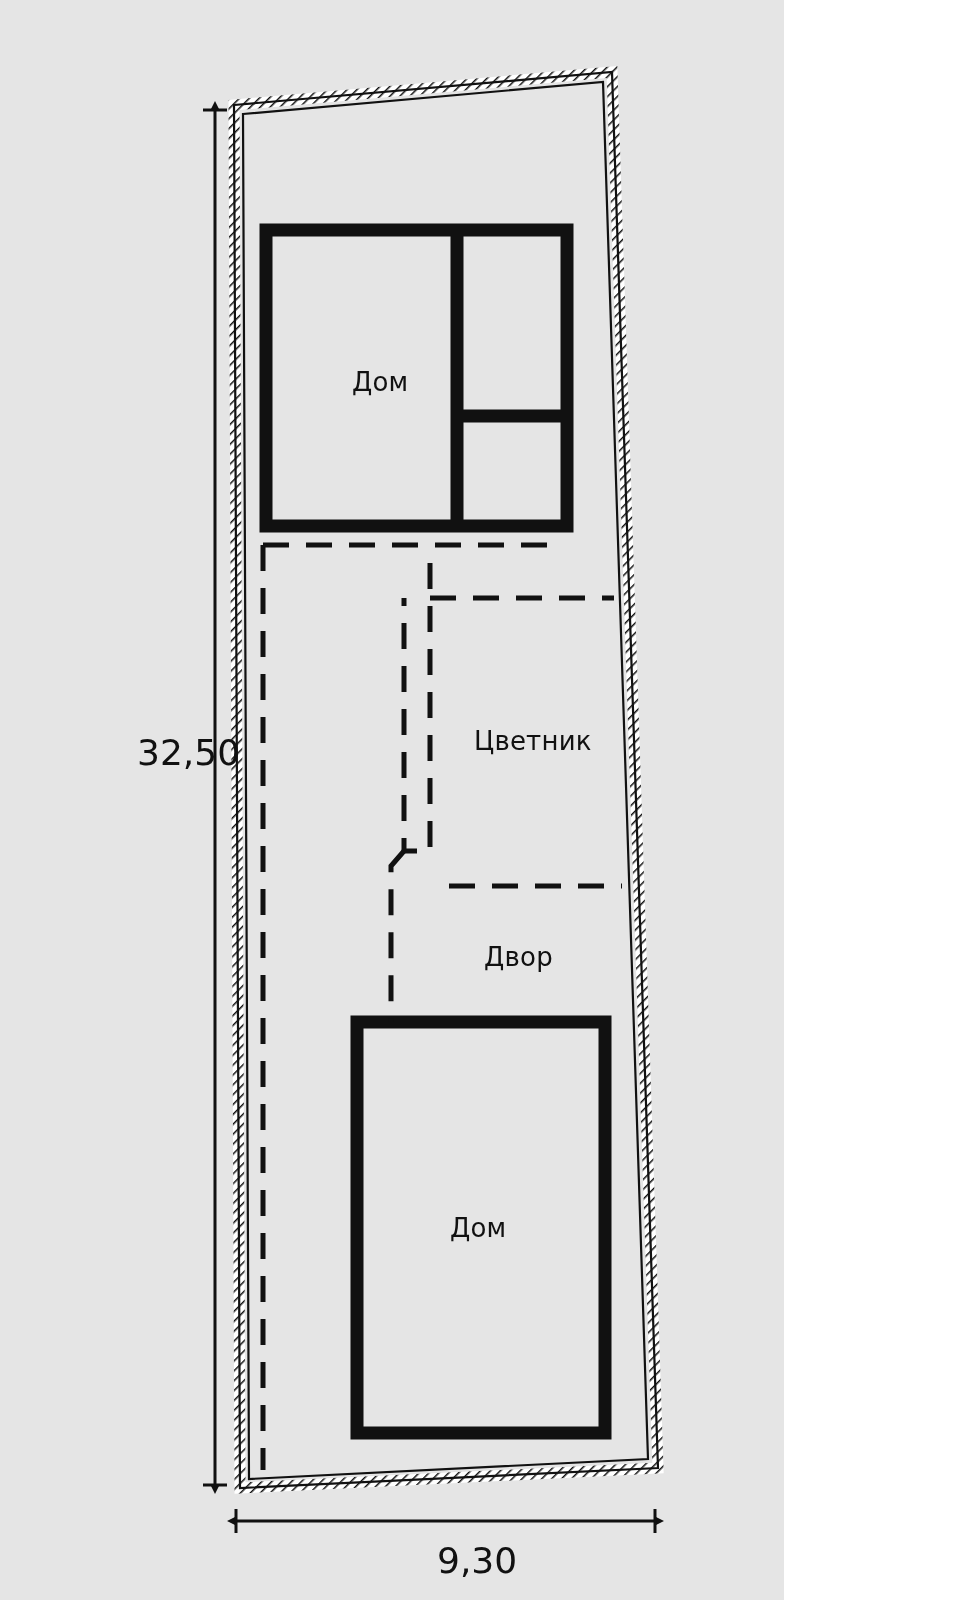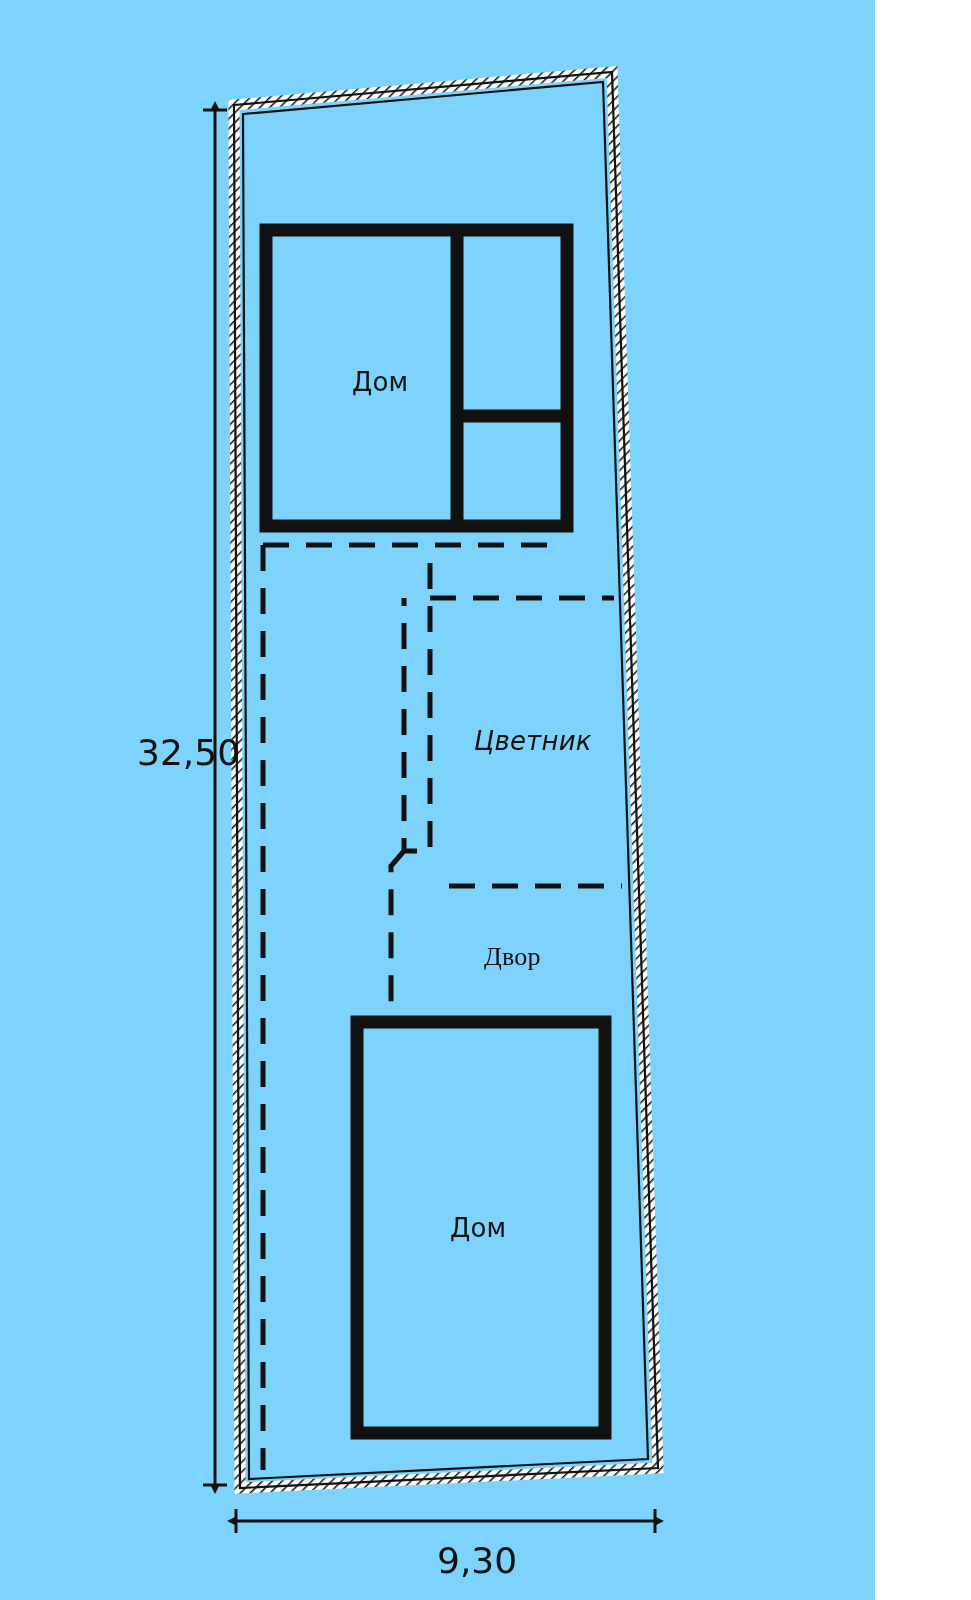--- a/index.html
+++ b/index.html
@@ -5,23 +5,23 @@
   html, body {
     margin: 0;
     padding: 0;
     background: #ffffff;
   }
   body {
     font-family: "DejaVu Sans", sans-serif;
   }
   #plan {
     position: relative;
-    width: 875px;
+    width: 784px;
     height: 1600px;
-    background: #7dd3fc;
+    background: #e5e5e5;
     overflow: hidden;
   }
   #plan svg {
     position: absolute;
     top: 0;
     left: 0;
   }
   .plan-label {
     position: absolute;
     font-family: "DejaVu Sans", sans-serif;
@@ -97,23 +97,23 @@
 
     <g>
       <line x1="236" y1="1521" x2="655" y2="1521" stroke="#111111" stroke-width="3" marker-start="url(#arrow-start)" marker-end="url(#arrow-end)"></line>
       <line x1="236" y1="1509" x2="236" y2="1533" stroke="#111111" stroke-width="3"></line>
       <line x1="655" y1="1509" x2="655" y2="1533" stroke="#111111" stroke-width="3"></line>
     </g>
   </svg>
 
   <div class="plan-label" style="left:352px; top:367px;">Дом</div>
 
-  <div class="plan-label" style="left:474px; top:726px;font-style:italic;">Цветник</div>
+  <div class="plan-label" style="left:474px; top:726px;">Цветник</div>
 
-  <div class="plan-label" style="left:484px; top:942px;font-family:Liberation Serif, serif;">Двор</div>
+  <div class="plan-label" style="left:484px; top:942px;">Двор</div>
 
   <div class="plan-label" style="left:450px; top:1213px;">Дом</div>
 
   <div class="dim-label" style="left:137px; top:732px;">32,50</div>
 
   <div class="dim-label" style="left:437px; top:1540px;">9,30</div>
 
 </div>
 
 </body></html>

